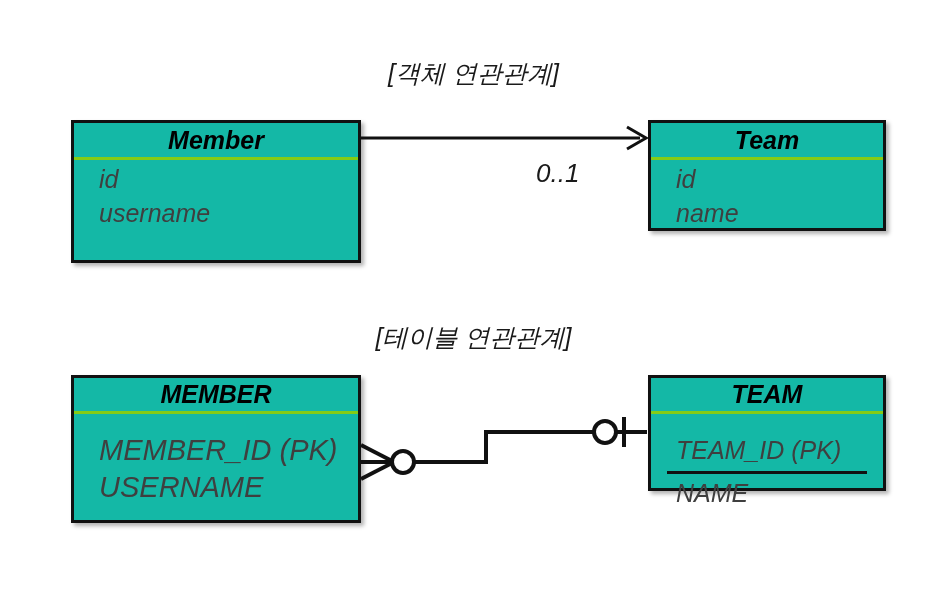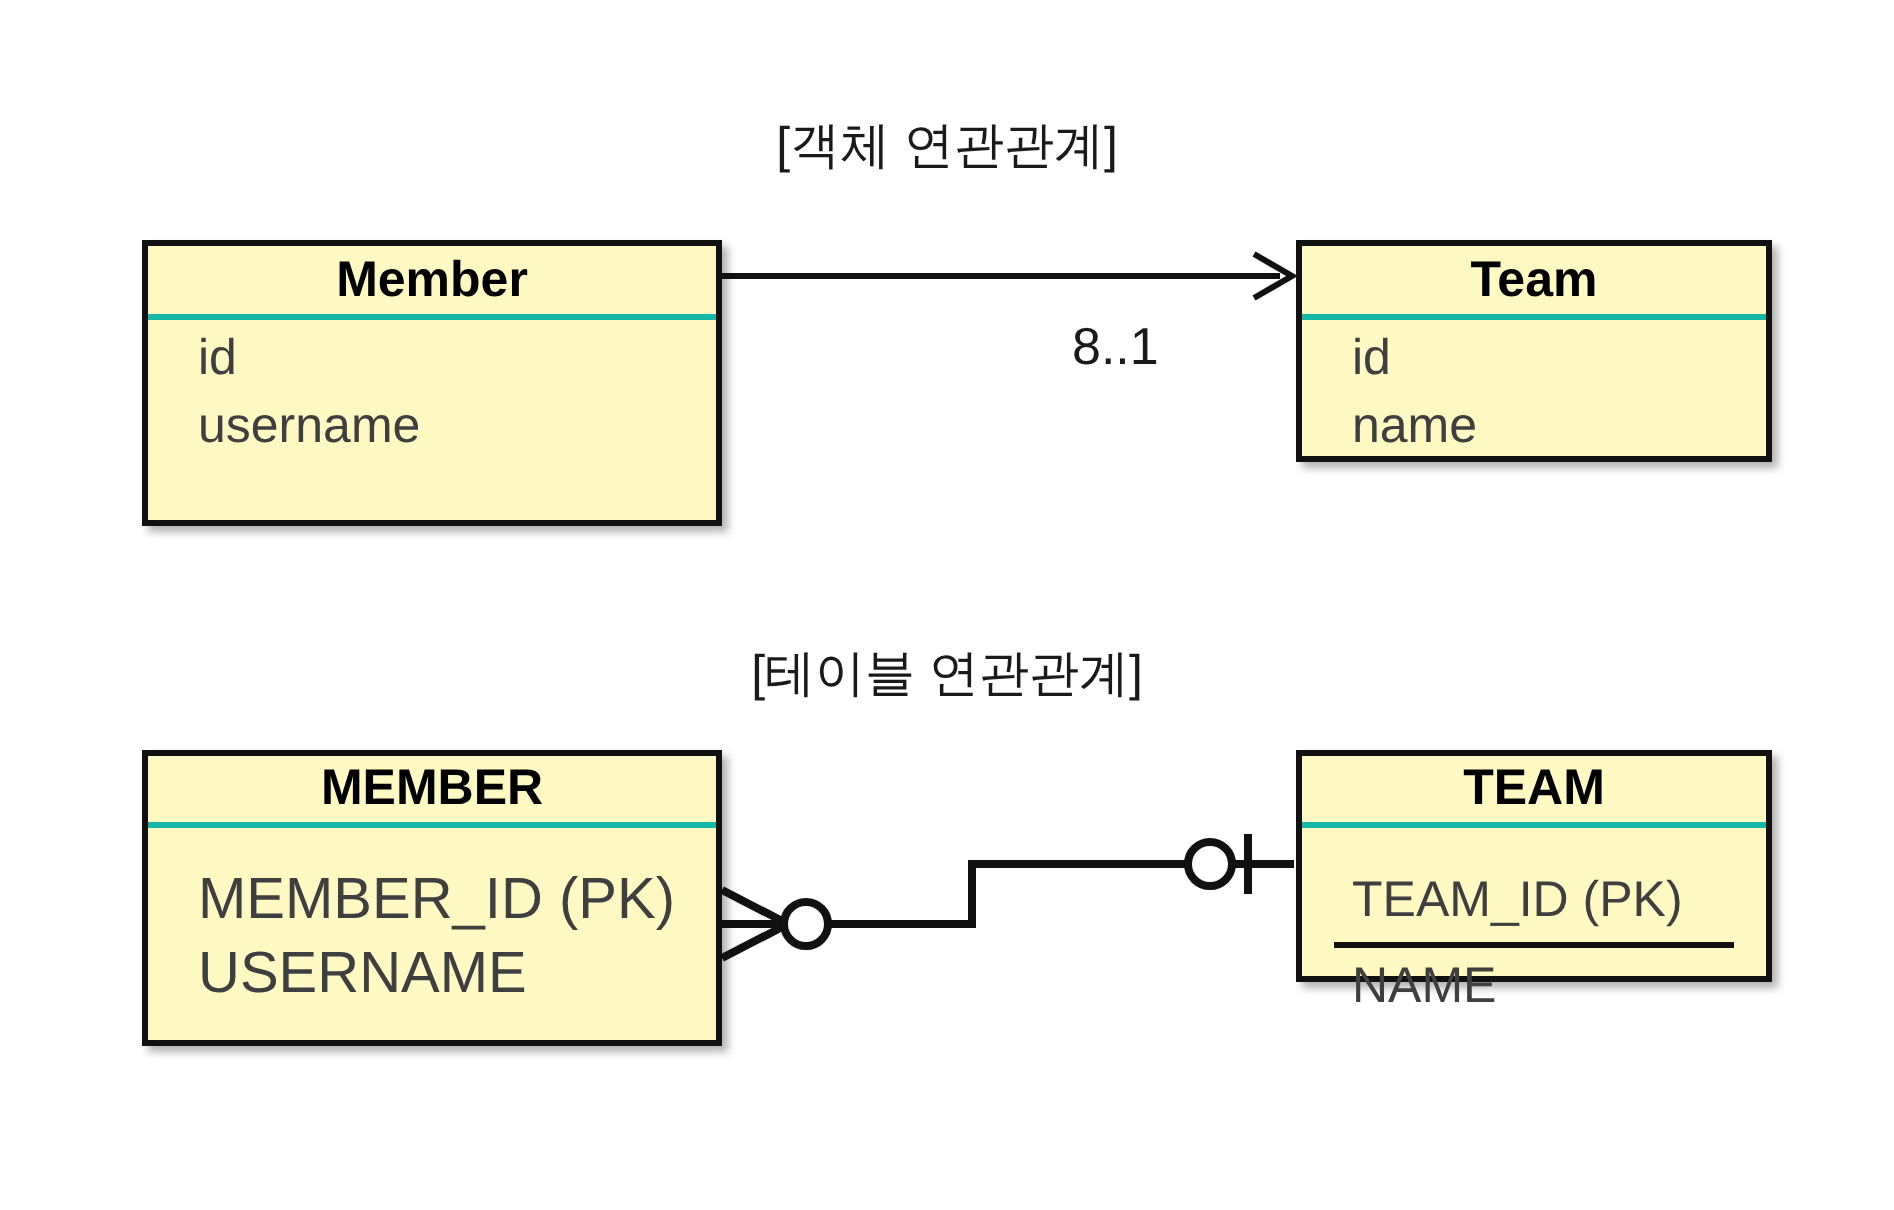--- a/index.html
+++ b/index.html
@@ -15,55 +15,56 @@
     overflow: hidden;
     font-family: "Liberation Sans", "DejaVu Sans", sans-serif;
     color: #111111;
   }
 
   .canvas {
     position: absolute;
     inset: 0;
     width: 920px;
     height: 605px;
+    font-style: italic;
   }
 
   
   .section-title {
     position: absolute;
     text-align: center;
     font-size: 25px;
     line-height: 30px;
     color: #1a1a1a;
     letter-spacing: 0px;
     white-space: nowrap;
   }
   #title-object   { left: 0; top: 58px;  width: 947px; }
   #title-table    { left: 0; top: 322px; width: 947px; }
 
   
   .entity {
     position: absolute;
-    background: #fef9c3;
+    background: #14b8a6;
     border: 3px solid #111111;
     box-sizing: border-box;
     box-shadow: 3px 3px 4px rgba(0,0,0,0.30);
   }
   .entity-header {
     text-align: center;
     font-weight: bold;
     color: #000000;
     box-sizing: border-box;
     display: flex;
     align-items: center;
     justify-content: center;
   }
   .entity-body {
     box-sizing: border-box;
-    border-top: 3px solid #14b8a6;
+    border-top: 3px solid #84cc16;
     padding: 16px;
   }
   .field {
     color: #3f3f3f;
     padding-left: 9px;
     white-space: nowrap;
     box-sizing: border-box;
     display: flex;
     align-items: center;
   }
@@ -140,21 +141,21 @@
       <div class="field">id</div>
       <div class="field">name</div>
     </div>
   </div>
 
   <svg class="connector-layer" viewBox="0 0 947 605">
     <line x1="361" y1="138" x2="640" y2="138" stroke="#111111" stroke-width="3"></line>
     <polyline points="627,127 646,138 627,149" fill="none" stroke="#111111" stroke-width="3" stroke-linecap="butt" stroke-linejoin="miter"></polyline>
   </svg>
 
-  <div class="multiplicity" id="mult-0-1">8..1</div>
+  <div class="multiplicity" id="mult-0-1">0..1</div>
 
   <div class="section-title" id="title-table">[테이블 연관관계]</div>
 
   <div class="entity" id="box-member-tbl">
     <div class="entity-header">MEMBER</div>
     <div class="entity-body">
       <div class="field">MEMBER_ID (PK)</div>
       <div class="field f-user">USERNAME</div>
     </div>
   </div>

